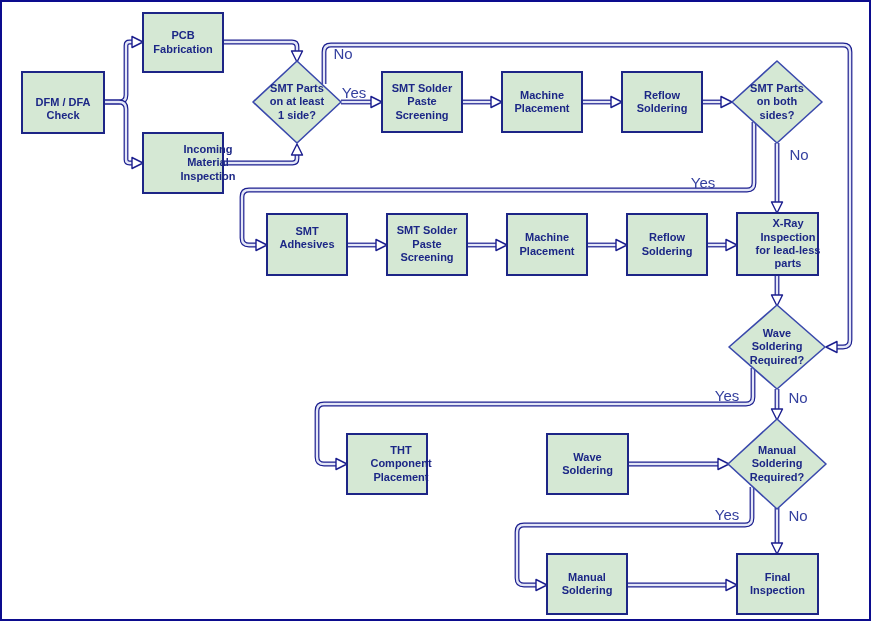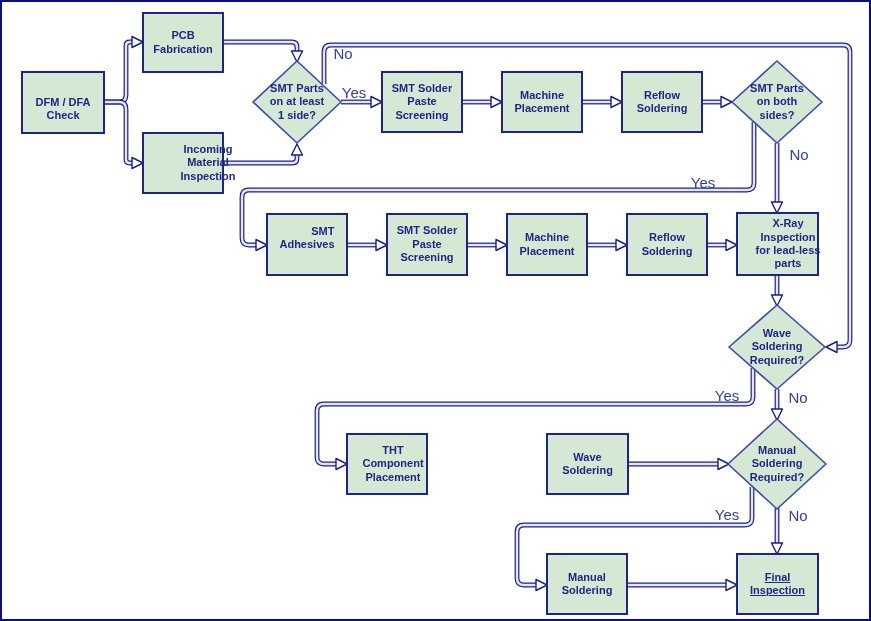--- a/index.html
+++ b/index.html
@@ -192,42 +192,42 @@
       <div class="node-label" style="left: 380px; top: 70px; width: 80px; height: 60px; color: rgb(28, 39, 134);">SMT Solder
 Paste
 Screening</div>
       <div class="node-label" style="left: 500px; top: 70px; width: 80px; height: 60px; color: rgb(28, 39, 134);">Machine
 Placement</div>
       <div class="node-label" style="left: 620px; top: 70px; width: 80px; height: 60px; color: rgb(28, 39, 134);">Reflow
 Soldering</div>
       <div class="node-label" style="left: 730px; top: 59px; width: 90px; height: 82px; color: rgb(28, 39, 134);">SMT Parts
 on both
 sides?</div>
-      <div class="node-label" style="left: 265px; top: 212px; width: 80px; height: 48px; color: rgb(28, 39, 134); text-align: right;">SMT
+      <div class="node-label" style="left: 265px; top: 212px; width: 80px; height: 48px; color: rgb(28, 39, 134);">SMT
 Adhesives</div>
       <div class="node-label" style="left: 385px; top: 212px; width: 80px; height: 61px; color: rgb(28, 39, 134);">SMT Solder
 Paste
 Screening</div>
       <div class="node-label" style="left: 505px; top: 212px; width: 80px; height: 61px; color: rgb(28, 39, 134);">Machine
 Placement</div>
       <div class="node-label" style="left: 625px; top: 212px; width: 80px; height: 61px; color: rgb(28, 39, 134);">Reflow
 Soldering</div>
       <div class="node-label" style="left: 735px; top: 211px; width: 102px; height: 62px; color: rgb(28, 39, 134);">X-Ray
 Inspection
 for lead-less
 parts</div>
       <div class="node-label" style="left: 727px; top: 303px; width: 96px; height: 84px; color: rgb(28, 39, 134);">Wave
 Soldering
 Required?</div>
-      <div class="node-label" style="left: 345px; top: 432px; width: 92px; height: 60px; color: rgb(28, 39, 134);">THT
+      <div class="node-label" style="left: 345px; top: 432px; width: 92px; height: 60px; color: rgb(28, 39, 134); padding-left: 8px;">THT
 Component
 Placement</div>
       <div class="node-label" style="left: 545px; top: 432px; width: 81px; height: 60px; color: rgb(28, 39, 134);">Wave
 Soldering</div>
       <div class="node-label" style="left: 726px; top: 417px; width: 98px; height: 90px; color: rgb(28, 39, 134);">Manual
 Soldering
 Required?</div>
       <div class="node-label" style="left: 545px; top: 552px; width: 80px; height: 60px; color: rgb(28, 39, 134);">Manual
 Soldering</div>
-      <div class="node-label" style="left: 735px; top: 552px; width: 81px; height: 60px; color: rgb(28, 39, 134); text-decoration: underline;">Final
+      <div class="node-label" style="left: 735px; top: 552px; width: 81px; height: 60px; color: rgb(28, 39, 134);">Final
 Inspection</div>
     </div>
 </div>
 
 </body></html>

